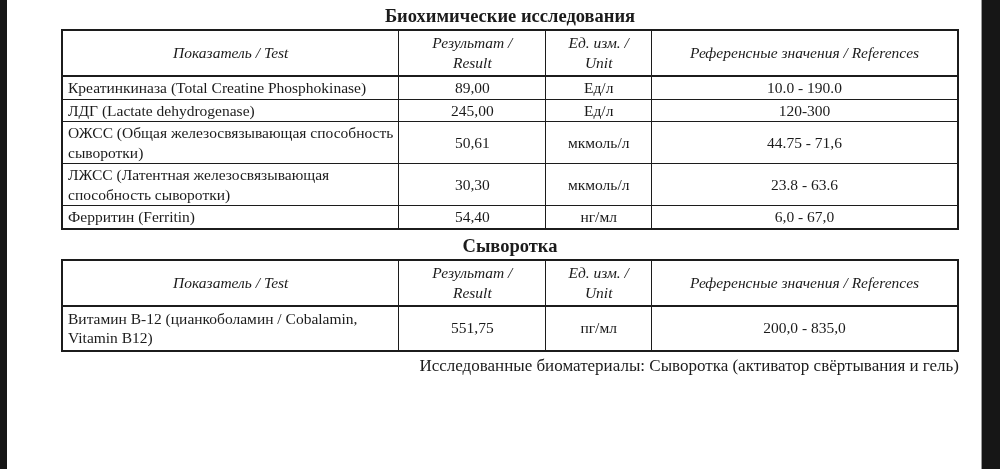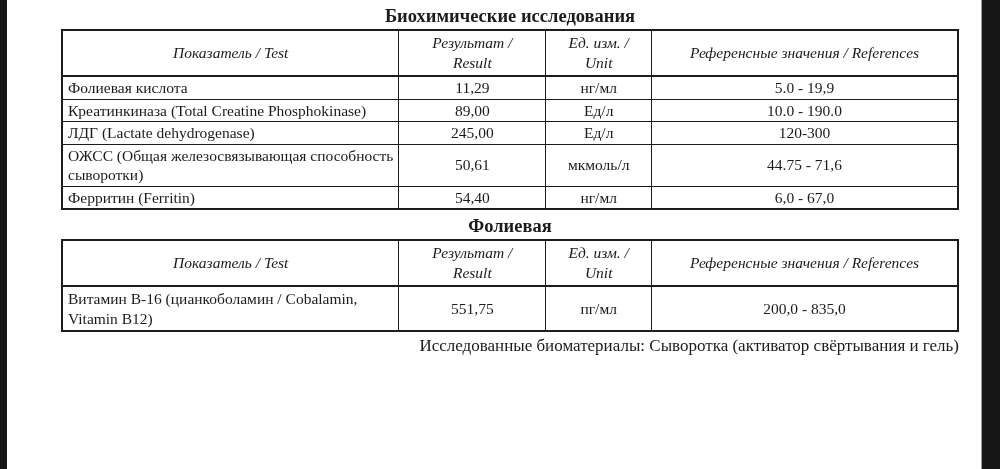--- a/index.html
+++ b/index.html
@@ -88,72 +88,72 @@
     <thead>
       <tr>
         <th>Показатель / Test</th>
         <th>Результат / Result</th>
         <th>Ед. изм. / Unit</th>
         <th>Референсные значения / References</th>
       </tr>
     </thead>
     <tbody>
       <tr>
-        <td class="c-test">Фолиевая кислота</td>
-        <td class="c-result">11,29</td>
-        <td class="c-unit">нг/мл</td>
-        <td class="c-ref">5.0 - 19,9</td>
-      </tr>
-      <tr>
         <td class="c-test">Креатинкиназа (Total Creatine Phosphokinase)</td>
         <td class="c-result">89,00</td>
         <td class="c-unit">Ед/л</td>
         <td class="c-ref">10.0 - 190.0</td>
       </tr>
       <tr>
         <td class="c-test">ЛДГ (Lactate dehydrogenase)</td>
         <td class="c-result">245,00</td>
         <td class="c-unit">Ед/л</td>
         <td class="c-ref">120-300</td>
       </tr>
       <tr>
         <td class="c-test">ОЖСС (Общая железосвязывающая способность сыворотки)</td>
         <td class="c-result">50,61</td>
         <td class="c-unit">мкмоль/л</td>
         <td class="c-ref">44.75 - 71,6</td>
       </tr>
       <tr>
+        <td class="c-test">ЛЖСС (Латентная железосвязывающая способность сыворотки)</td>
+        <td class="c-result">30,30</td>
+        <td class="c-unit">мкмоль/л</td>
+        <td class="c-ref">23.8 - 63.6</td>
+      </tr>
+      <tr>
         <td class="c-test">Ферритин (Ferritin)</td>
         <td class="c-result">54,40</td>
         <td class="c-unit">нг/мл</td>
         <td class="c-ref">6,0 - 67,0</td>
       </tr>
     </tbody>
   </table>
 
-  <div class="section-title vitamins-title">Фолиевая</div>
+  <div class="section-title vitamins-title">Сыворотка</div>
 
   <table class="vitamins-table">
     <colgroup>
       <col class="col-test">
         <col class="col-result">
         <col class="col-unit">
         <col class="col-ref">
     </colgroup>
     <thead>
       <tr>
         <th>Показатель / Test</th>
         <th>Результат / Result</th>
         <th>Ед. изм. / Unit</th>
         <th>Референсные значения / References</th>
       </tr>
     </thead>
     <tbody>
       <tr>
-        <td class="c-test">Витамин В-16 (цианкоболамин / Cobalamin, Vitamin B12)</td>
+        <td class="c-test">Витамин В-12 (цианкоболамин / Cobalamin, Vitamin B12)</td>
         <td class="c-result">551,75</td>
         <td class="c-unit">пг/мл</td>
         <td class="c-ref">200,0 - 835,0</td>
       </tr>
     </tbody>
   </table>
 
   <div class="footer">
     <div>Исследованные биоматериалы: Сыворотка (активатор свёртывания и гель)</div>
   </div>

